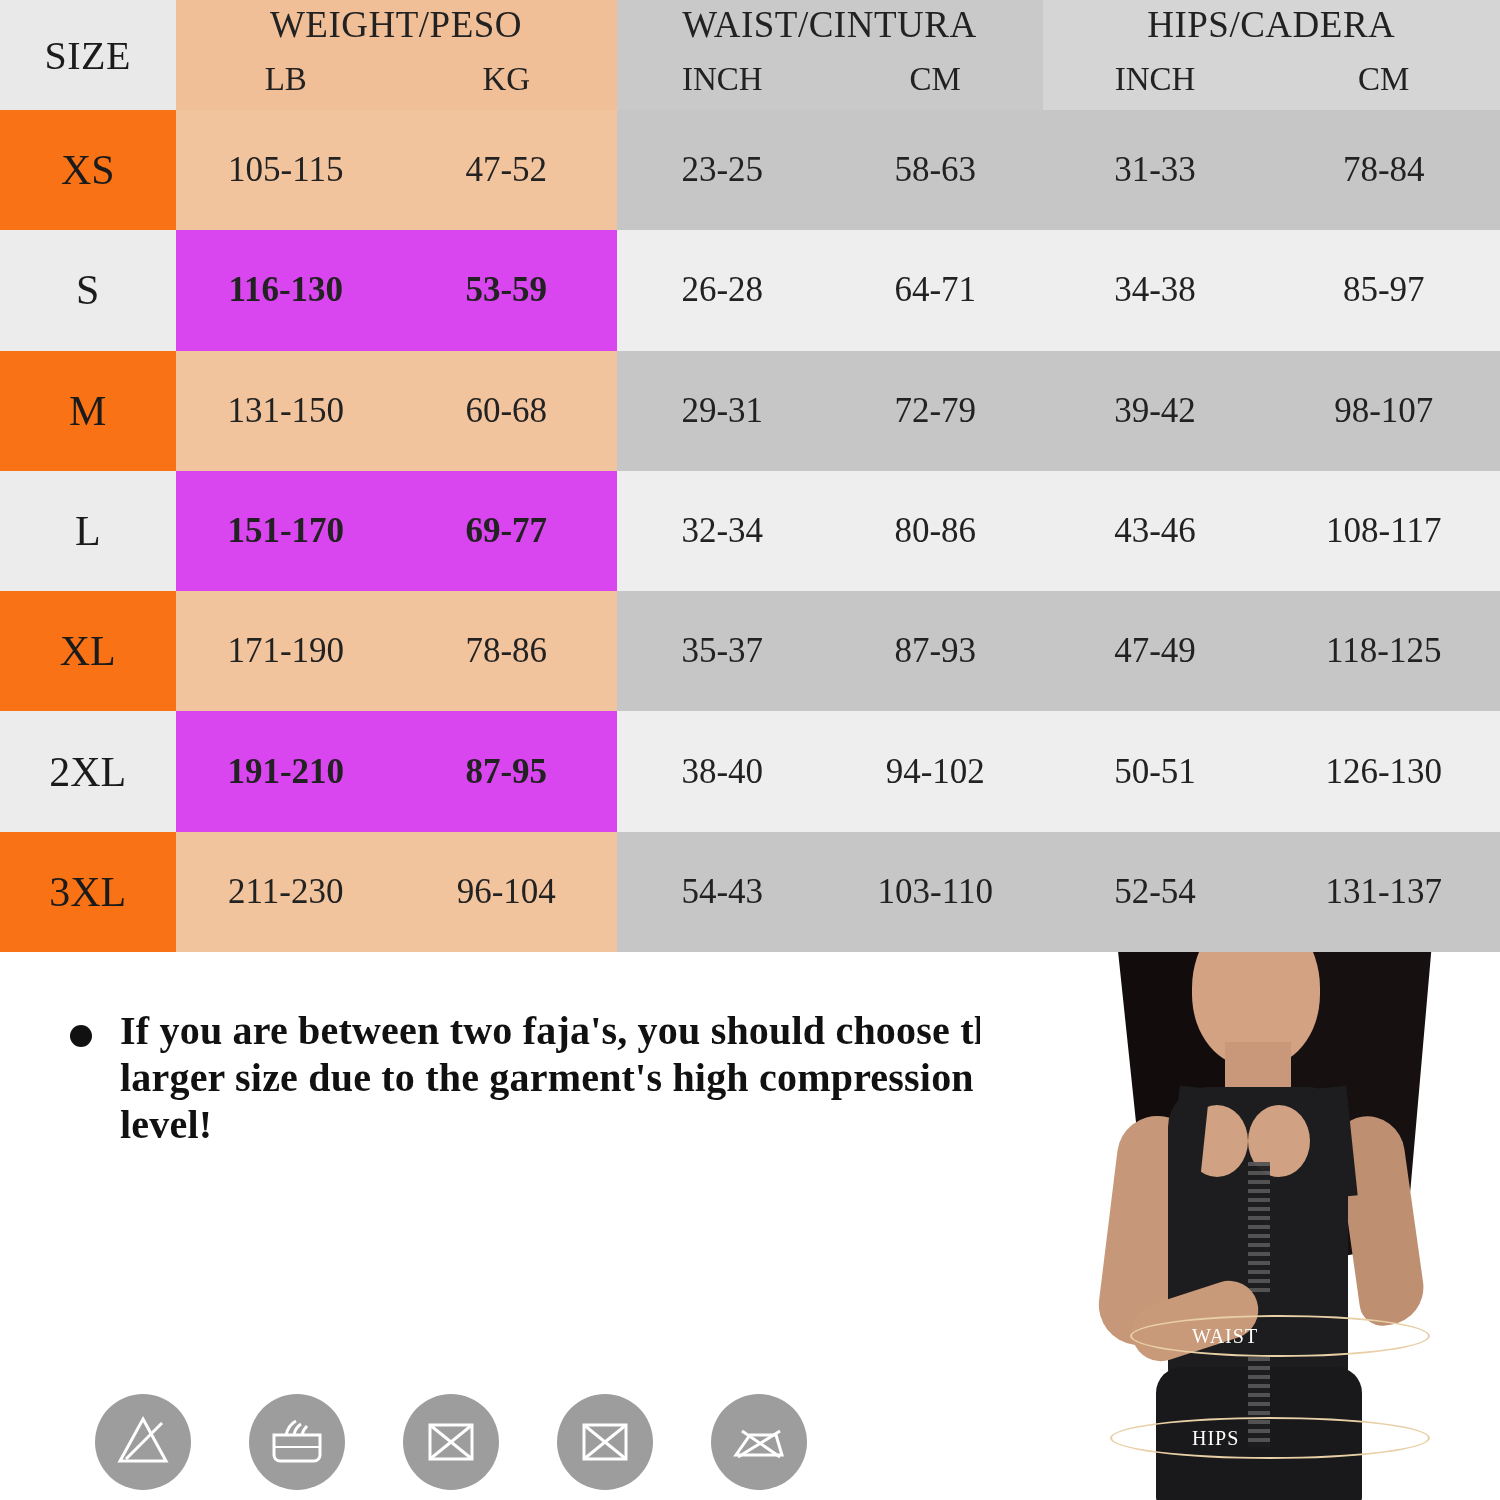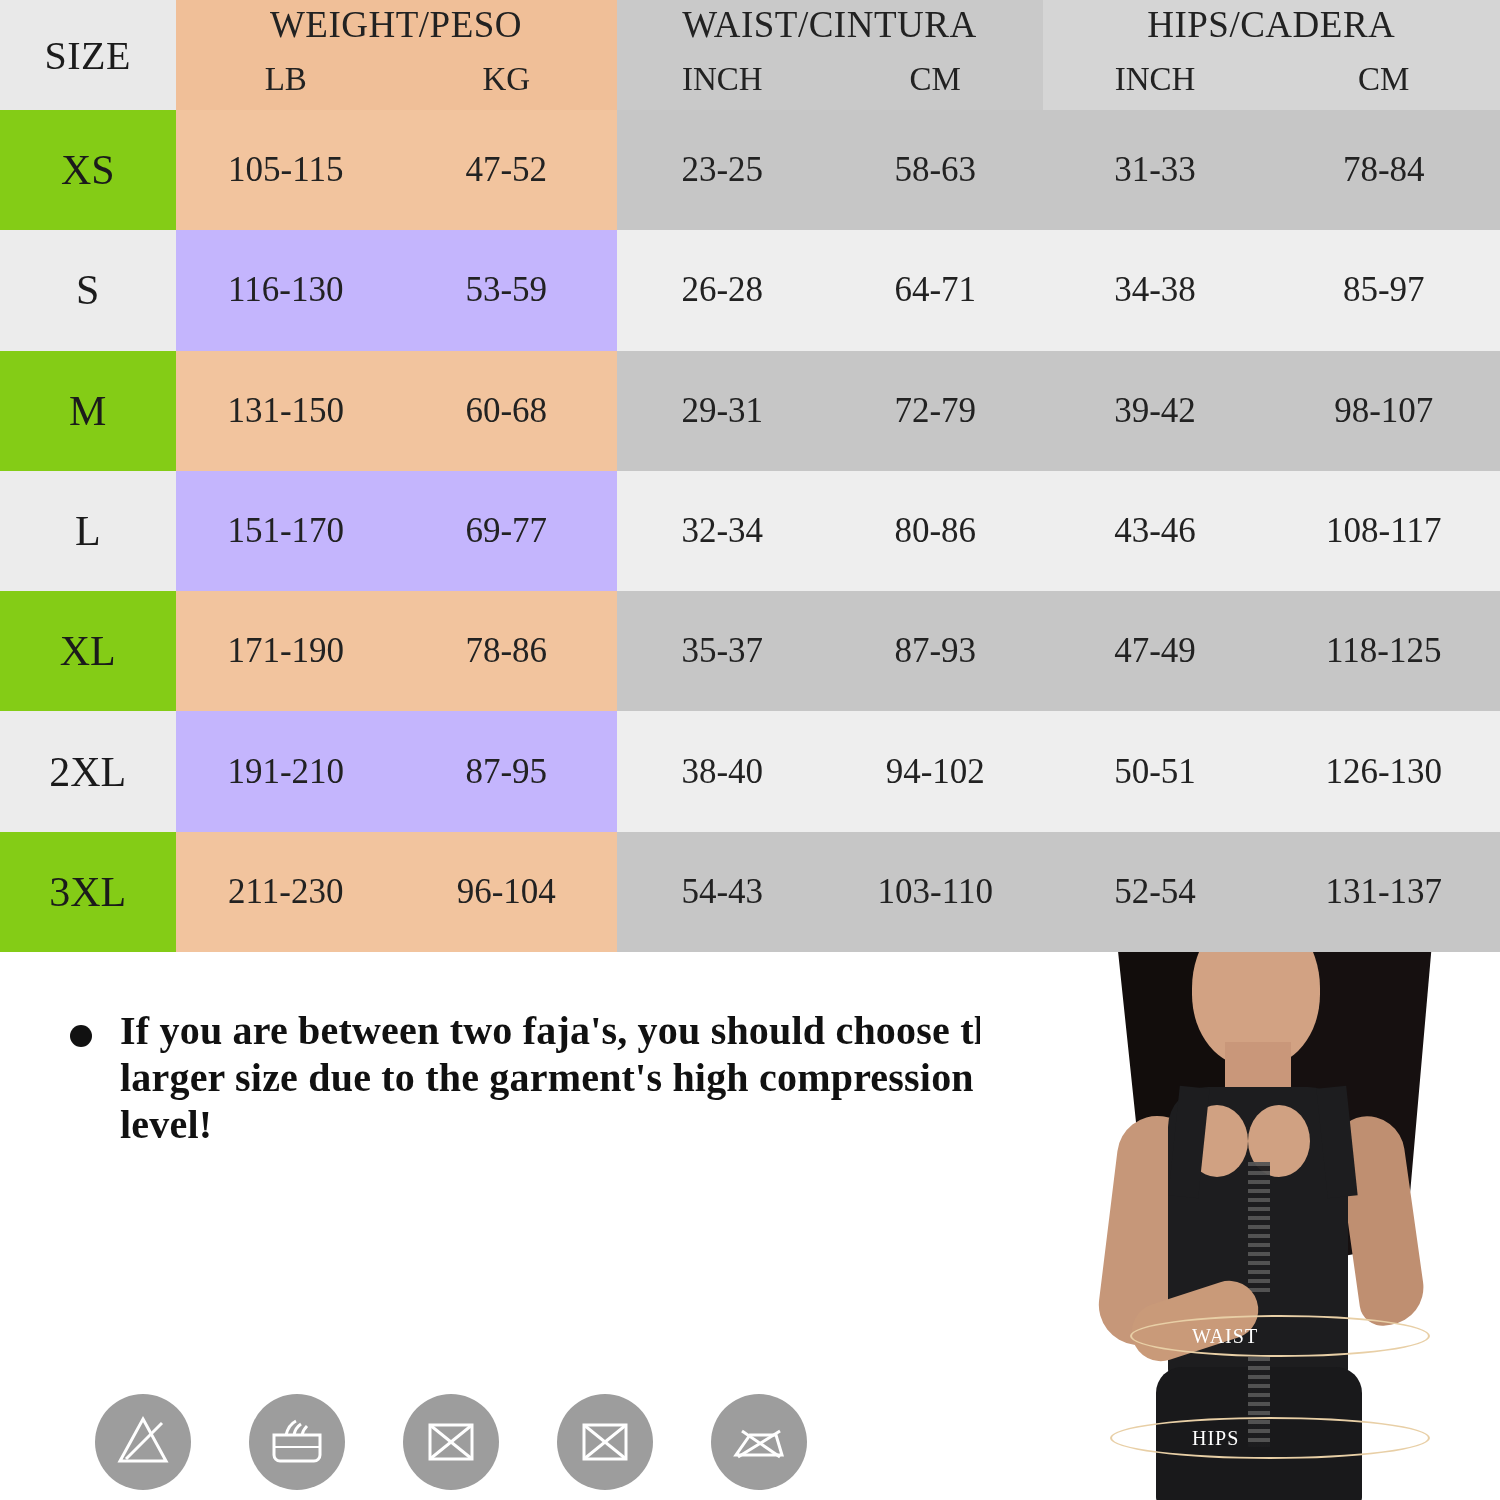--- a/index.html
+++ b/index.html
@@ -58,22 +58,22 @@
 
   
   .bg-peach-dark { background: #f0bf98; }
   .bg-gray-dark  { background: #c9c9c9; }
   .bg-gray-light { background: #d5d5d5; }
   .bg-none       { background: transparent; }
 
   .row-odd  td { background: #cfcfcf; }
   .row-even td { background: #eeeeee; }
   .row-odd  td.peach { background: #f2c49e; }
-  .row-even td.peach { background: #c4b5fd; }
-  .row-odd  td.sizecell { background: #84cc16; }
+  .row-even td.peach { background: #d946ef; font-weight: bold; }
+  .row-odd  td.sizecell { background: #f97316; }
   .row-even td.sizecell { background: #ececec; }
   .row-odd  td.graycol { background: #c6c6c6; }
   .row-even td.graycol { background: #eeeeee; text-align: center; }
 
   td.sizecell { font-size: 42px; color: #1b1b1b; }
   td.datacell { font-size: 35px; color: #222; }
   tr.data-row { height: 120px; }
 
   
   .notes-wrap {

